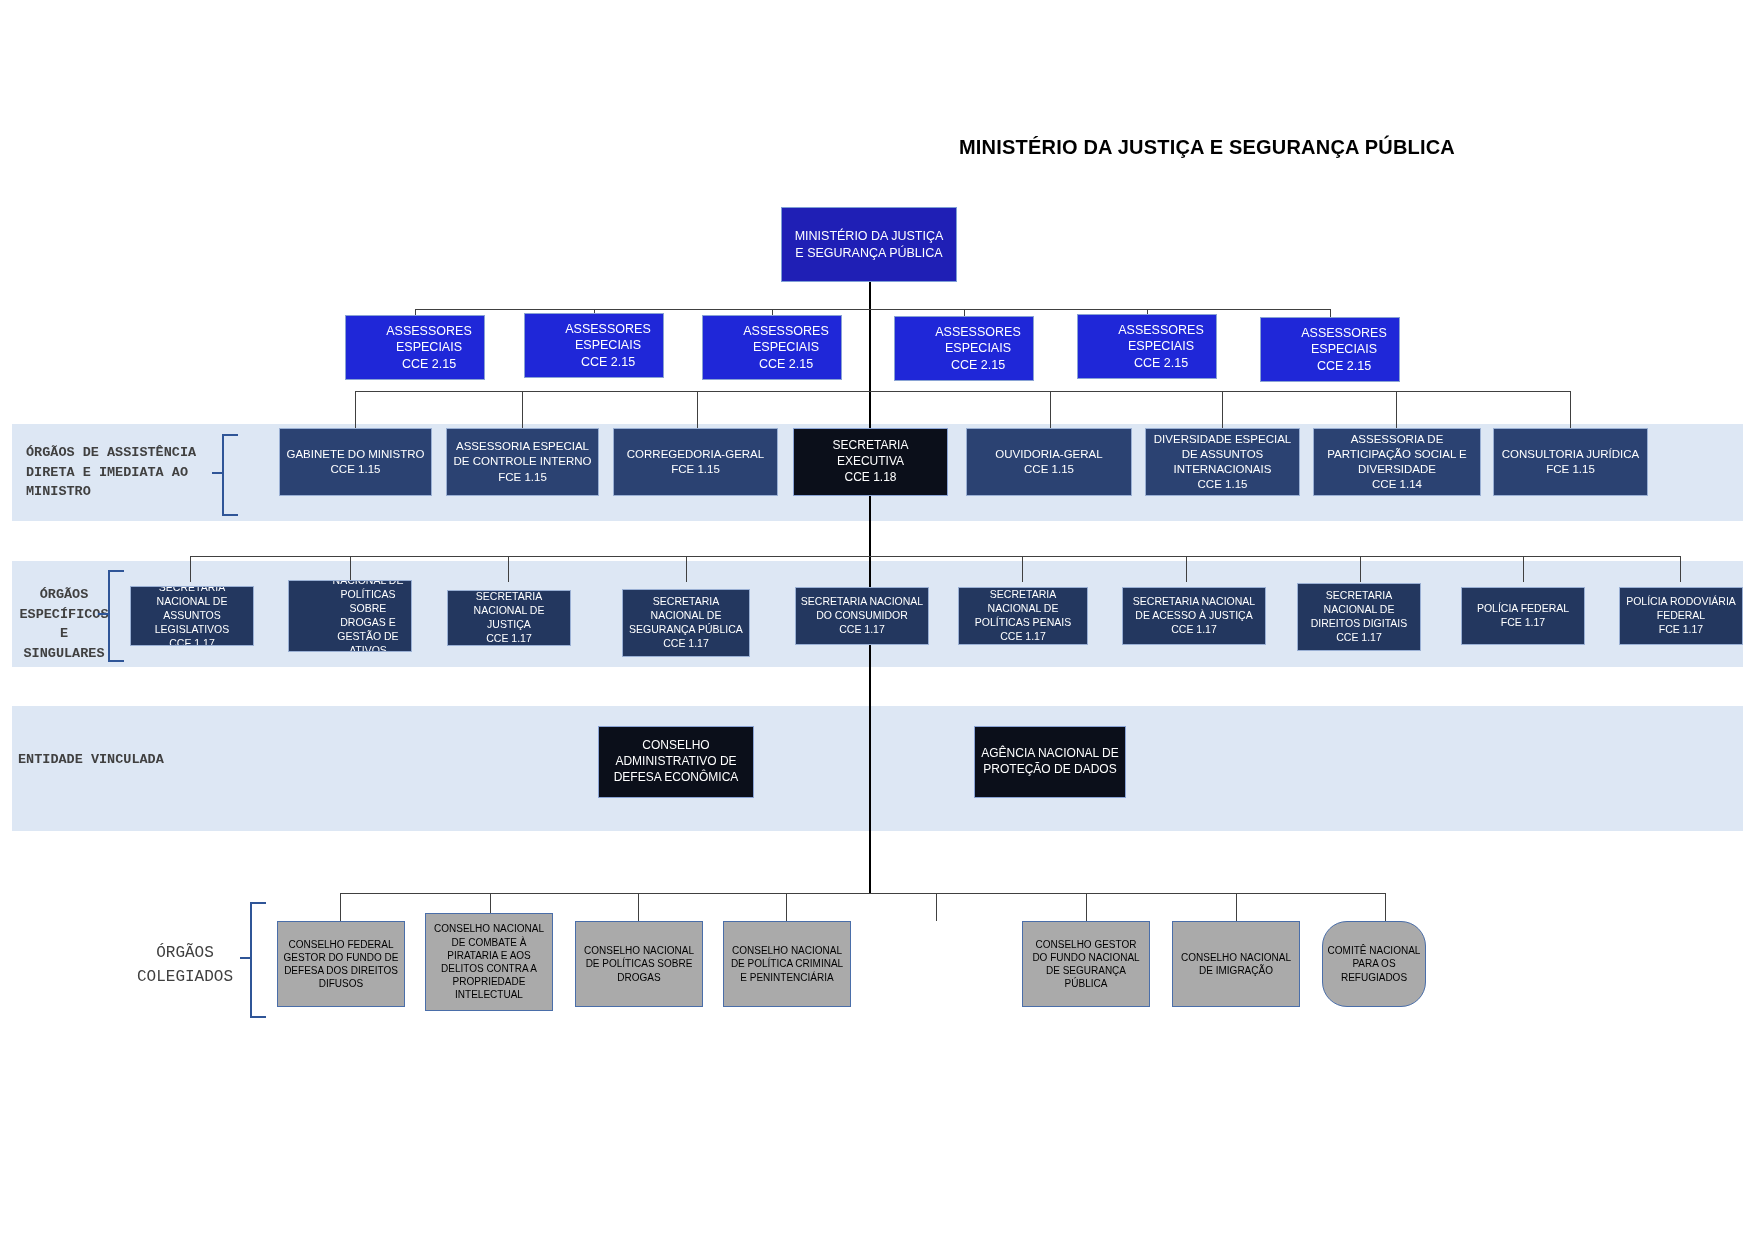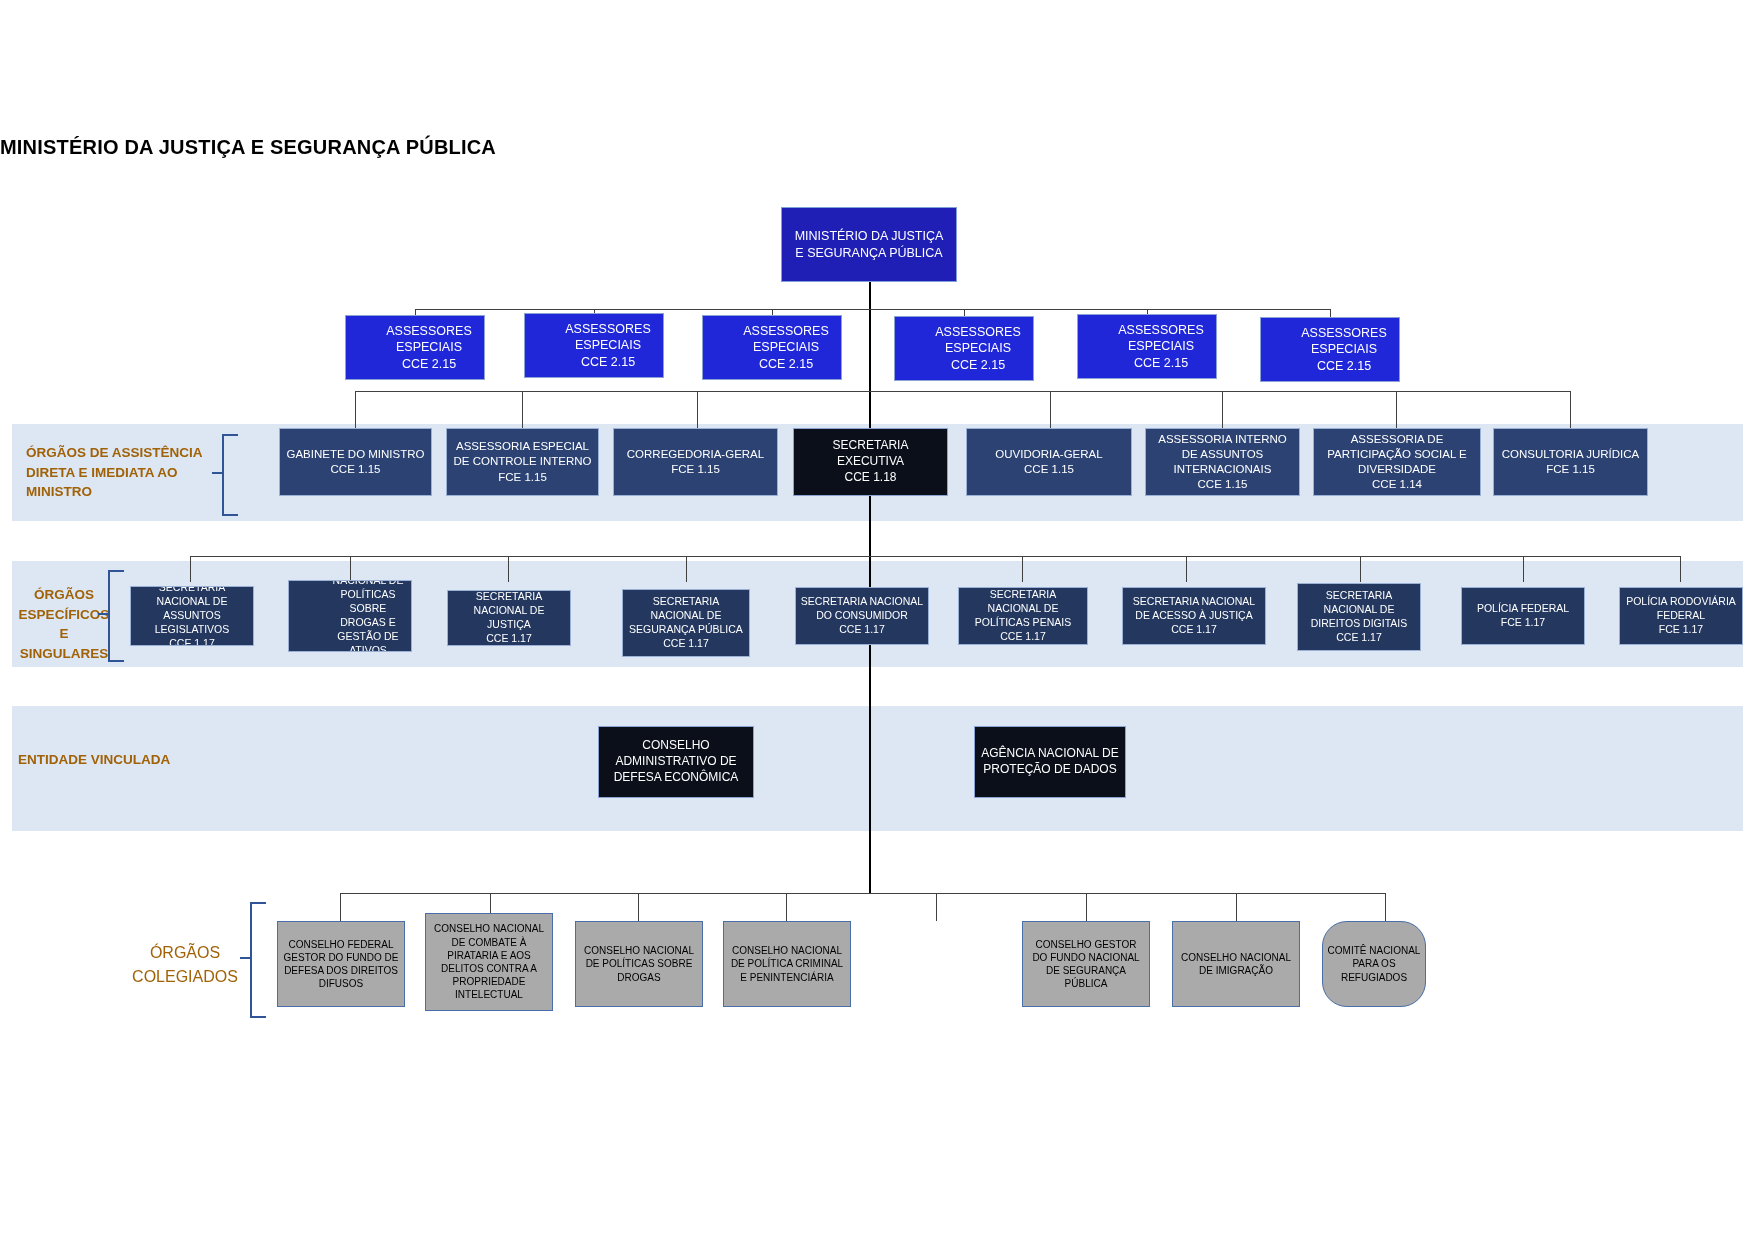--- a/index.html
+++ b/index.html
@@ -18,43 +18,44 @@
     width: 1755px;
     height: 1240px;
     background: #ffffff;
   }
   
   #page-title {
     position: absolute;
     left: 0;
     top: 136px;
     width: 1455px;
-    text-align: left;
+    text-align: right;
     font-size: 20px;
     font-weight: bold;
     color: #000000;
     letter-spacing: 0.2px;
   }
   
   .band {
     position: absolute;
     background: #dde7f4;
     left: 12px;
     width: 1731px;
   }
   #band-assistencia { top: 424px;  height: 97px; }
   #band-especificos { top: 561px;  height: 106px; }
   #band-vinculada   { top: 706px;  height: 125px; }
 
   .band-label {
     position: absolute;
     font-size: 13.5px;
     font-weight: bold;
-    color: #a16207;
+    color: #404040;
     line-height: 1.45;
+    font-family: Liberation Mono, monospace;
   }
   #label-assistencia { left: 26px;  top: 443px;  width: 190px; text-align: left; }
   #label-especificos { left: 18px;  top: 585px;  width: 92px;  text-align: center; }
   #label-vinculada   { left: 18px;  top: 750px;  width: 190px; text-align: left; }
   #label-colegiados  { left: 110px; top: 941px;  width: 150px; text-align: center;
                        font-weight: normal; font-size: 16px; line-height: 1.5; }
 
   
   .brace {
     position: absolute;
@@ -247,21 +248,21 @@
     </span>
   </div>
   <div class="node n-navy" style="left:966px; top:428px; width:166px; height:68px;">
     <span>
       <span>OUVIDORIA-GERAL</span>
       <span>CCE 1.15</span>
     </span>
   </div>
   <div class="node n-navy" style="left:1145px; top:428px; width:155px; height:68px;">
     <span>
-      <span>ASSESSORIA INTERNO DE ASSUNTOS INTERNACIONAIS</span>
+      <span>DIVERSIDADE ESPECIAL DE ASSUNTOS INTERNACIONAIS</span>
       <span>CCE 1.15</span>
     </span>
   </div>
   <div class="node n-navy" style="left:1313px; top:428px; width:168px; height:68px;">
     <span>
       <span>ASSESSORIA DE PARTICIPAÇÃO SOCIAL E DIVERSIDADE</span>
       <span>CCE 1.14</span>
     </span>
   </div>
   <div class="node n-navy" style="left:1493px; top:428px; width:155px; height:68px;">

